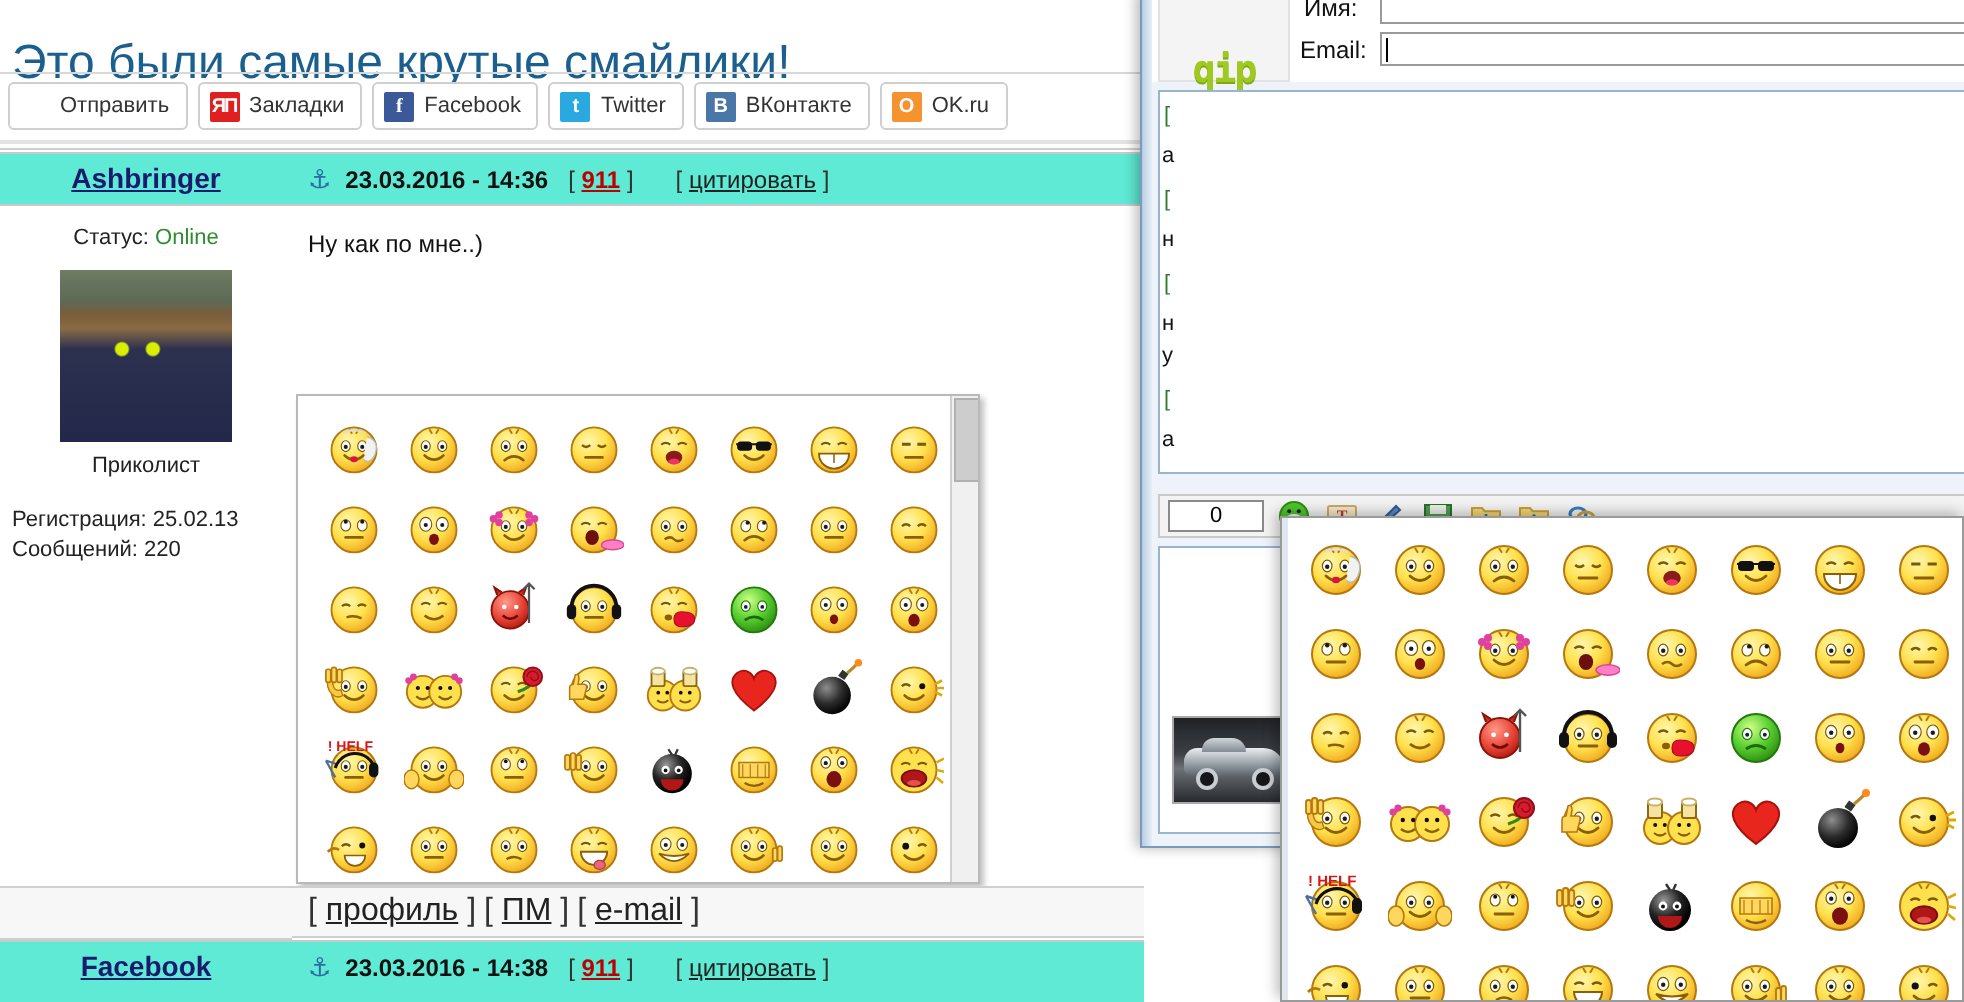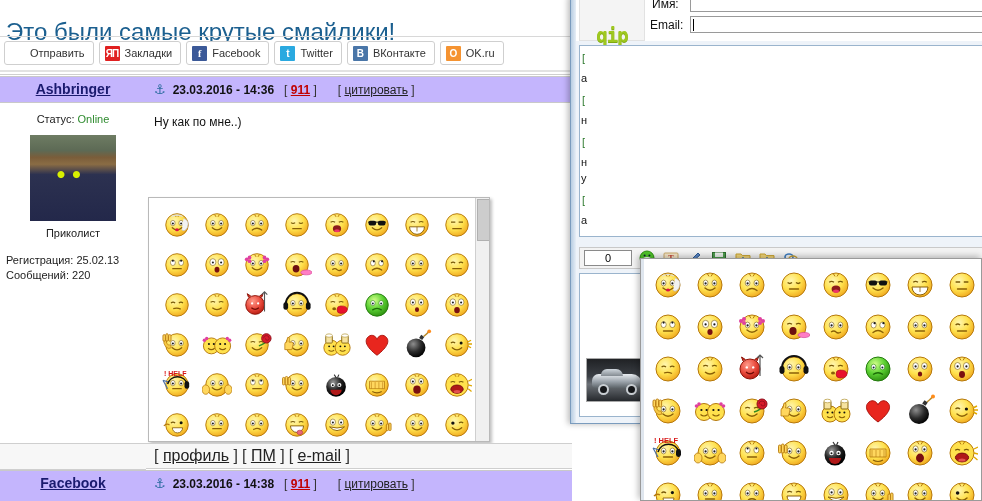--- a/index.html
+++ b/index.html
@@ -36,21 +36,21 @@
   .ic-vk{background:#4a76a8;font-size:10px;}
   .ic-ok{background:#f59331;font-size:11px;}
 
   .post-topline{position:absolute;left:0;top:70px;width:572px;height:2px;background:#e2e2e2;}
   .post-topline2{position:absolute;left:0;top:74px;width:572px;height:1px;background:#cfcfcf;}
 
   
   .post{position:absolute;left:0;width:572px;}
   .post .lcol{position:absolute;left:0;top:0;width:146px;}
   .post .rcol{position:absolute;left:146px;top:0;width:426px;}
-  .hdr-band{background:#c4b5fd;border-top:1px solid #c9c9c9;border-bottom:1px solid #c9c9c9;height:25px;}
+  .hdr-band{background:#5eead4;border-top:1px solid #c9c9c9;border-bottom:1px solid #c9c9c9;height:25px;}
 
   .uname{
     text-align:center;font-weight:bold;font-size:14px;color:#1a1a6e;
     text-decoration:underline;line-height:24px;cursor:pointer;
   }
   .status-line{text-align:center;font-size:11px;margin-top:10px;color:#222;}
   .status-val{color:#2e8b2e;}
   .avatar{
     width:86px;height:86px;margin:10px auto 0 auto;display:block;
     background:

